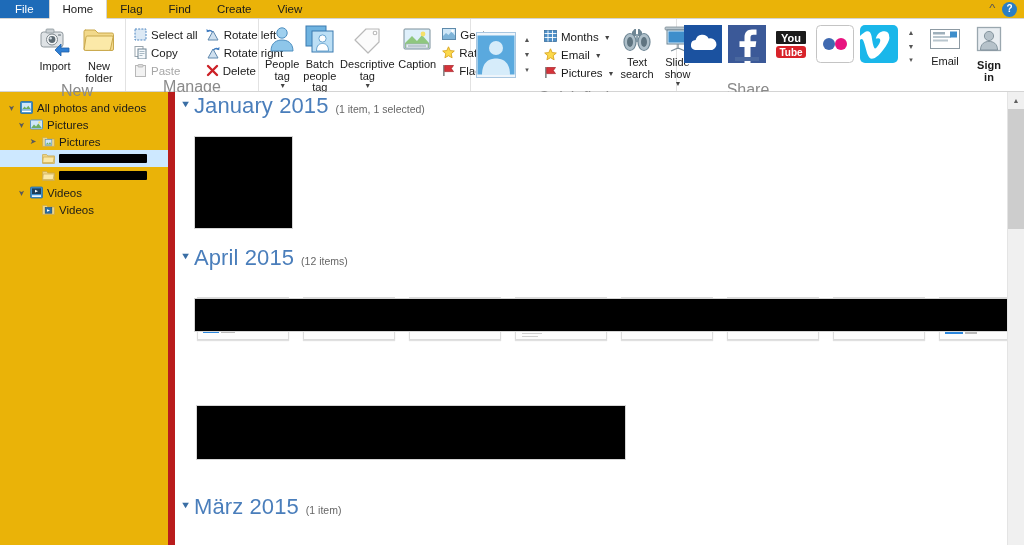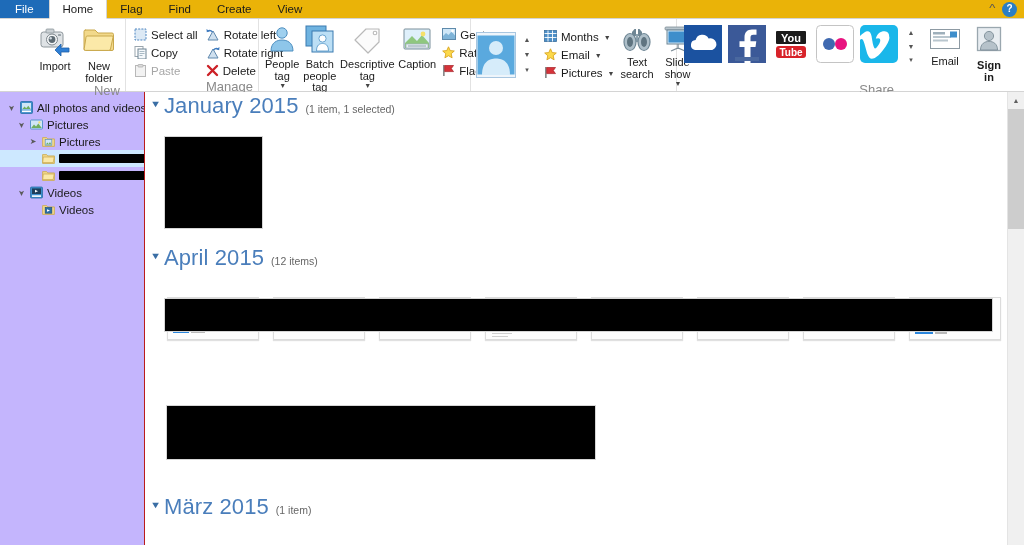--- a/index.html
+++ b/index.html
@@ -77,22 +77,22 @@
     border-right: 1px solid #e2e2e2;
   }
   .rgroup:last-child { border-right: none; }
   .rgroup-body {
     flex: 1;
     display: flex;
     align-items: flex-start;
     gap: 2px;
   }
   .rgroup-label {
-    text-align: right;
-    font-size: 13px;
+    text-align: center;
+    font-size: 16px;
     color: #8a8a8a;
     padding-bottom: 2px;
     height: 14px;
     line-height: 14px;
   }
 
   
   .bigbtn {
     width: 44px;
     display: flex; flex-direction: column; align-items: center;
@@ -151,24 +151,24 @@
 
   
   .main {
     display: flex;
     height: 453px;
     background: #ffffff;
   }
 
   
   .sidebar {
-    width: 145px;
-    border-right: 1px solid #b91c1c;
+    width: 175px;
+    border-right: 7px solid #b91c1c;
     padding-top: 7px;
-    background: #c4b5fd;
+    background: #eab308;
     overflow: hidden;
     flex-shrink: 0;
   }
   .tnode {
     display: flex; align-items: center;
     height: 17px;
     font-size: 11.5px;
     white-space: nowrap;
     cursor: default;
   }

